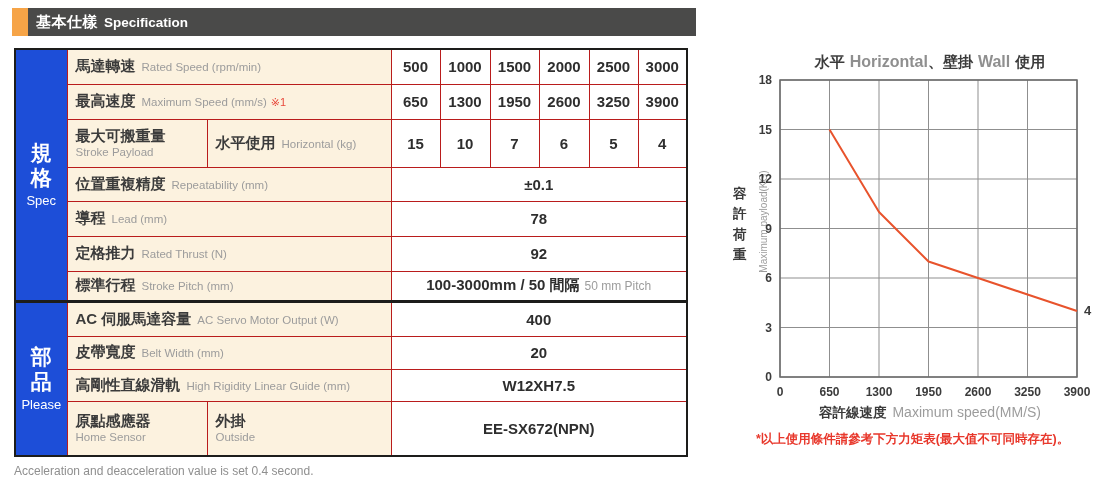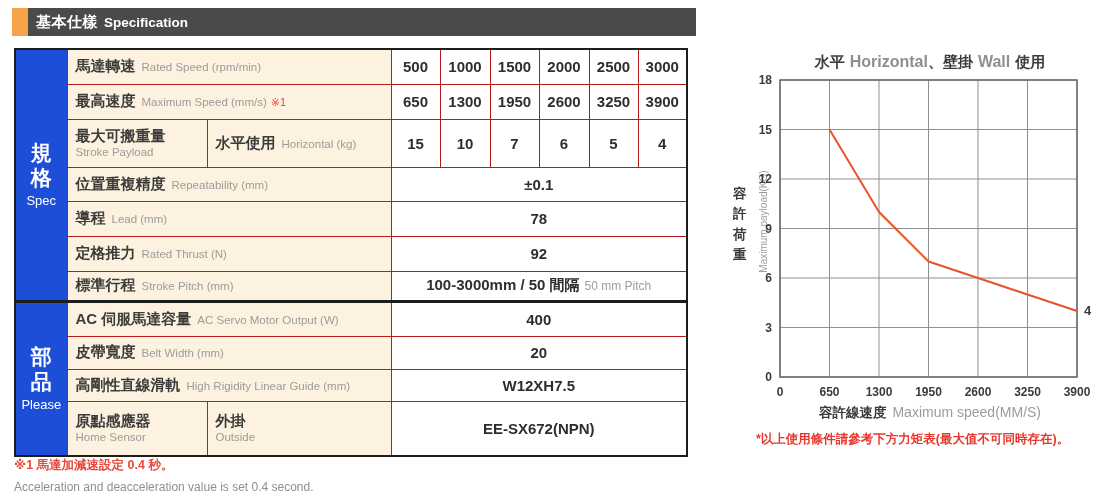--- a/index.html
+++ b/index.html
@@ -180,21 +180,20 @@
       <td class="lbl">
         <span class="zh">外掛</span>
         <span class="en-block">Outside</span>
       </td>
       <td class="val" colspan="6">EE-SX672(NPN)</td>
     </tr>
   </tbody>
     </table>
 
   <div class="fn-left">
-    <div class="fn-red">※1 馬達加減速設定 0.4 秒。</div>
     <div class="fn-gray">Acceleration and deacceleration value is set 0.4 second.</div>
   </div>
 
   <div class="chart-title">
     <span class="ct-zh ct-sp">水平</span><span class="ct-en">Horizontal</span><span class="ct-zh ct-sp">、壁掛</span><span class="ct-en ct-sp">Wall</span><span class="ct-zh">使用</span>
   </div>
 
   <div class="ylab-zh">容許荷重</div>
   <div class="ylab-en">Maximum payload(KG)</div>
 

